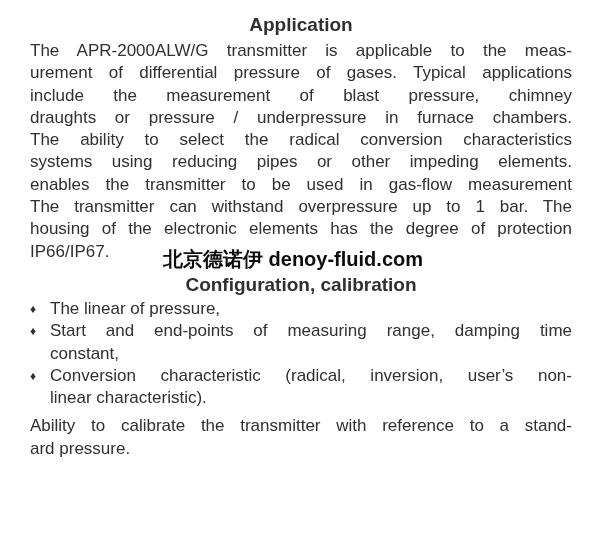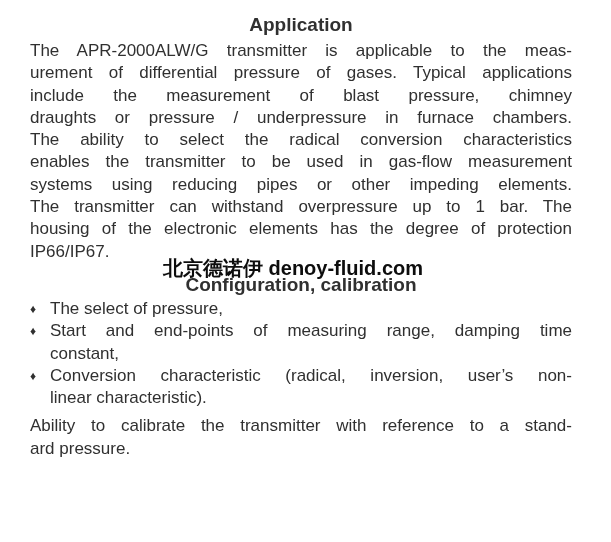--- a/index.html
+++ b/index.html
@@ -44,56 +44,56 @@
     flex: 0 0 20px;
     width: 20px;
     font-size: 12px;
     line-height: 22.3px;
   }
   .bcontent { flex: 1 1 auto; min-width: 0; }
   .closing { margin-top: 6px; }
   .watermark {
     position: absolute;
     left: 163px;
-    top: 256px;
+    top: 247px;
     font-size: 20px;
     line-height: 24px;
     font-weight: bold;
     color: var(--watermark-color);
     white-space: nowrap;
   }
 </style>
 </head>
 <body>
 
 <main class="page">
 
   <section>
     <h1 class="heading">Application</h1>
     <div class="para">
       <div class="jl">The APR-2000ALW/G transmitter is applicable to the meas-</div>
       <div class="jl">urement of differential pressure of gases. Typical applications</div>
       <div class="jl">include the measurement of blast pressure, chimney</div>
       <div class="jl">draughts or pressure / underpressure in furnace chambers.</div>
       <div class="jl">The ability to select the radical conversion characteristics</div>
+      <div class="jl">systems using reducing pipes or other impeding elements.</div>
       <div class="jl">enables the transmitter to be used in gas-flow measurement</div>
-      <div class="jl">systems using reducing pipes or other impeding elements.</div>
       <div class="jl">The transmitter can withstand overpressure up to 1 bar. The</div>
       <div class="jl">housing of the electronic elements has the degree of protection</div>
       <div class="ll">IP66/IP67.</div>
     </div>
   </section>
 
   <section>
     <h1 class="heading h2gap">Configuration, calibration</h1>
 
     <div class="bullet">
       <span class="marker">♦</span>
       <div class="bcontent">
-        <div class="ll">The select of pressure,</div>
+        <div class="ll">The linear of pressure,</div>
       </div>
     </div>
 
     <div class="bullet">
       <span class="marker">♦</span>
       <div class="bcontent">
         <div class="jl">Start and end-points of measuring range, damping time</div>
         <div class="ll">constant,</div>
       </div>
     </div>

